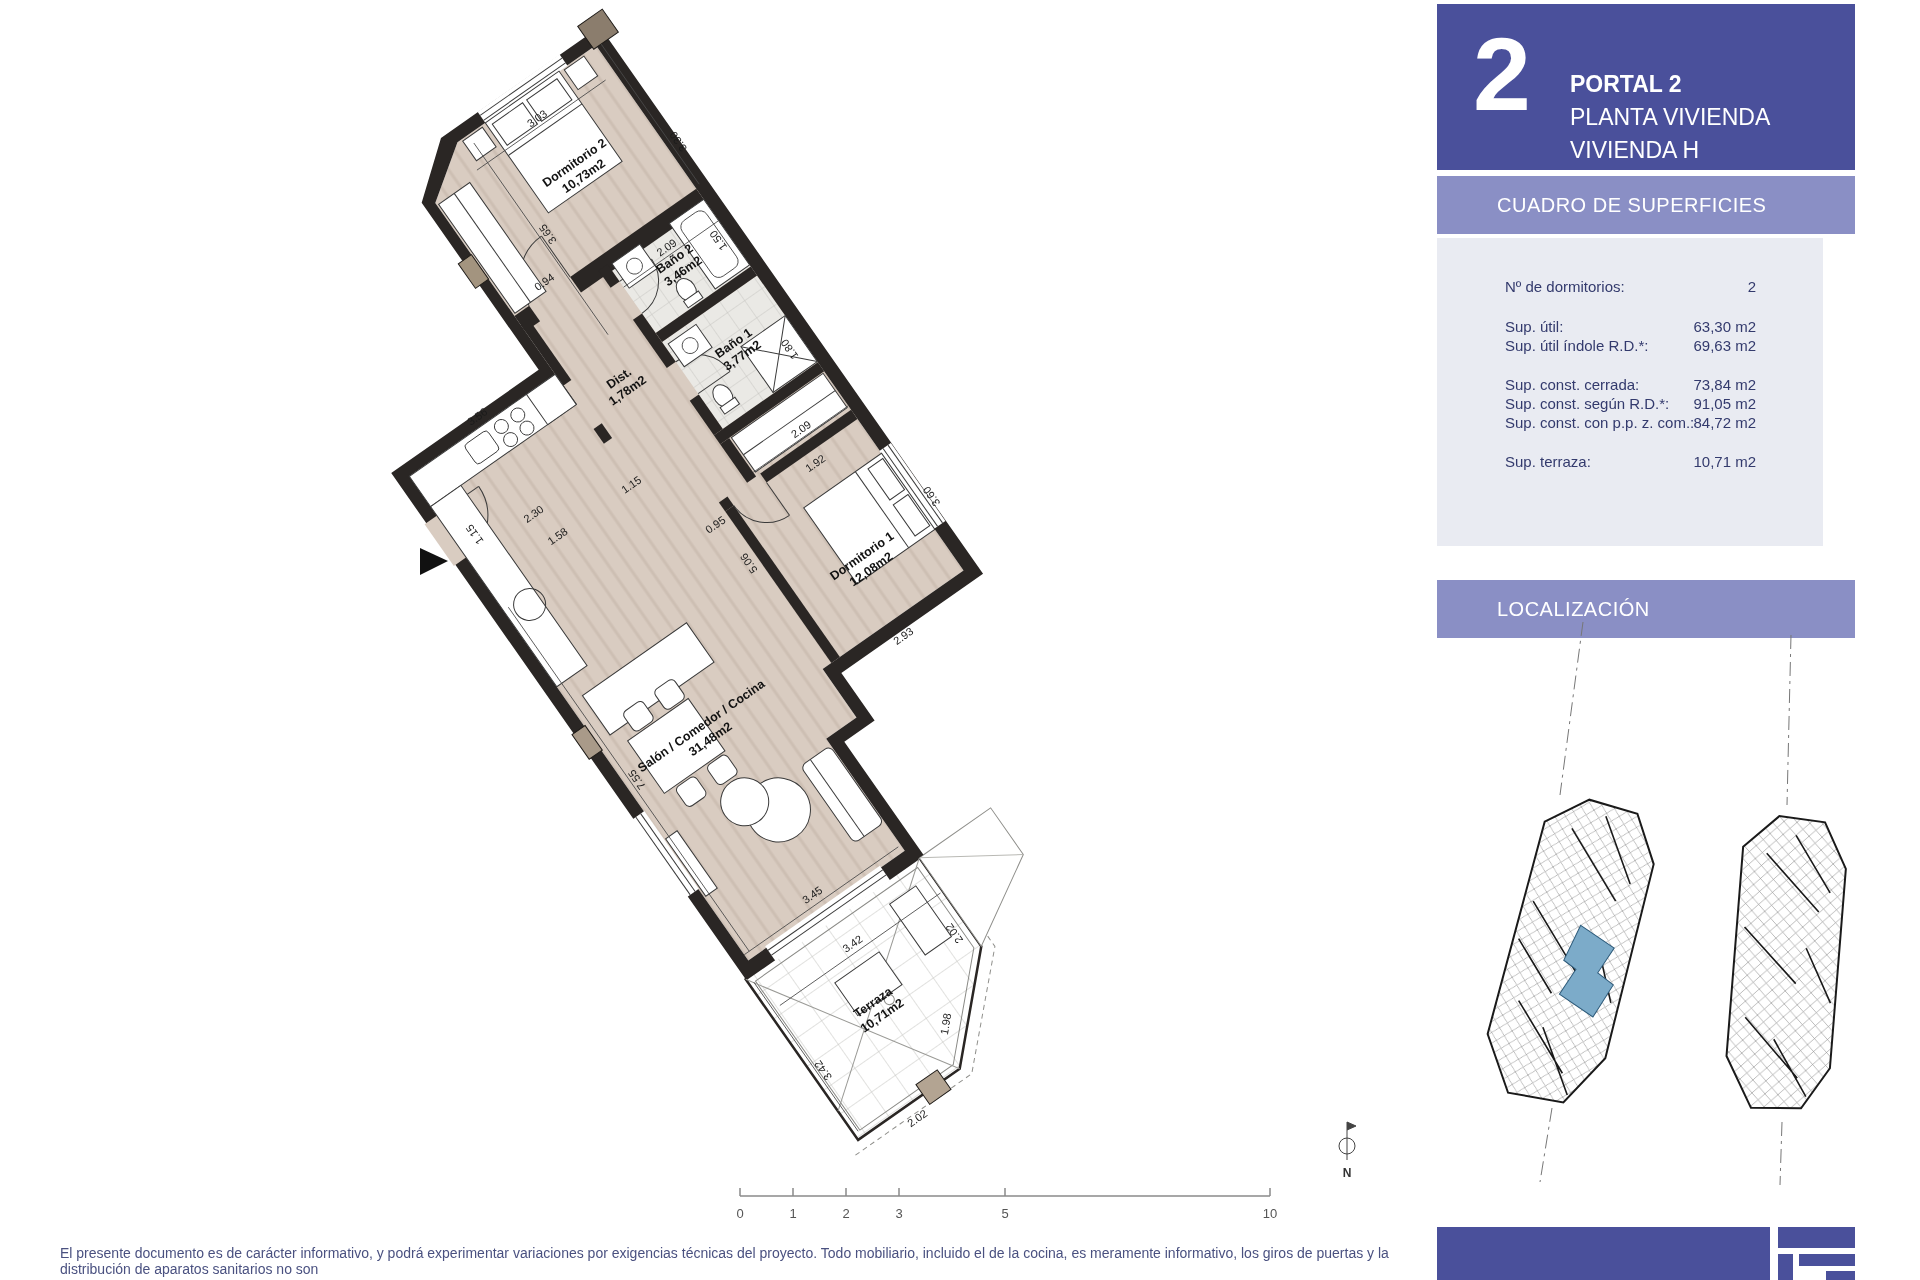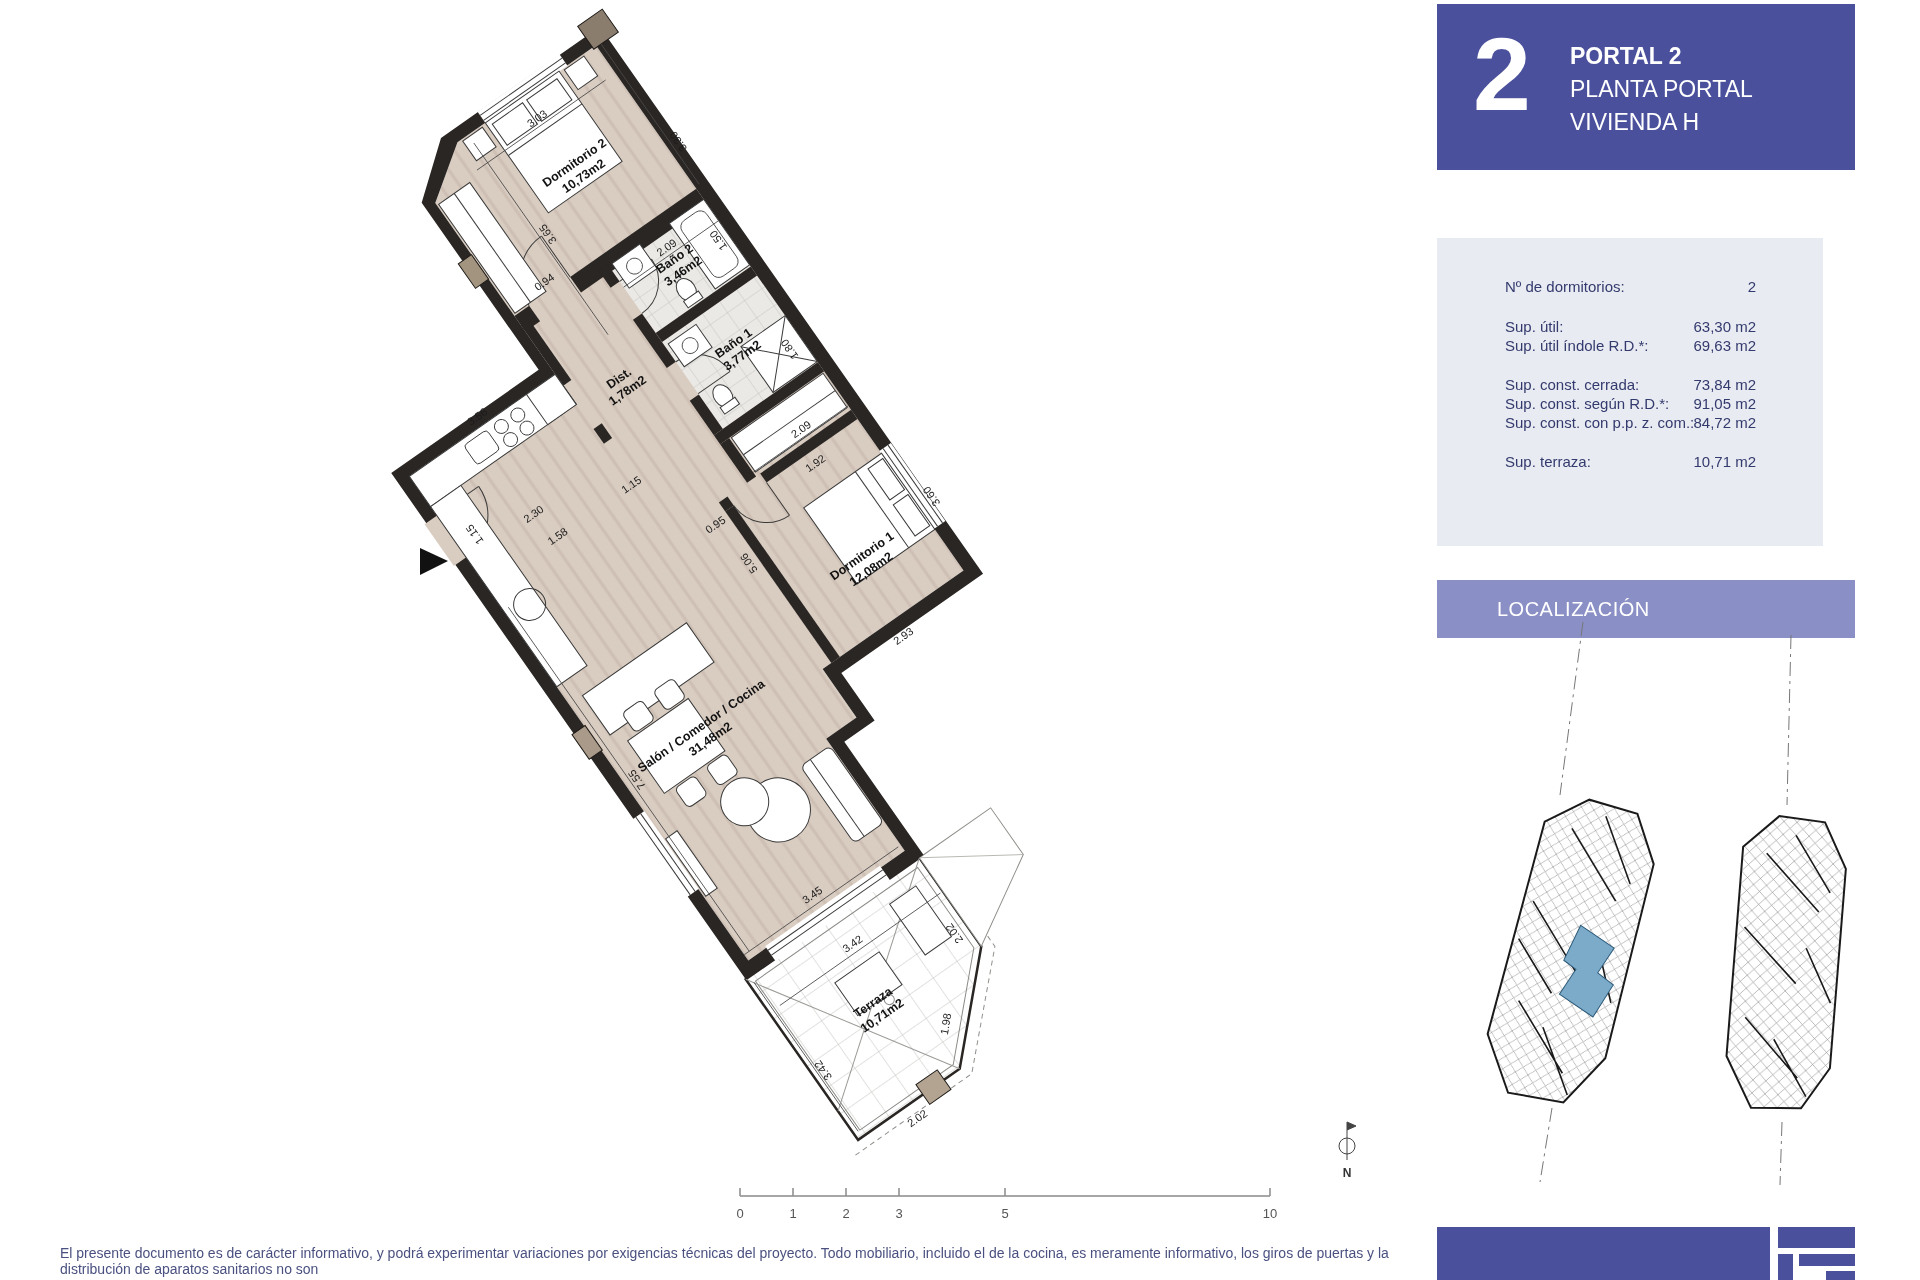--- a/index.html
+++ b/index.html
@@ -3,21 +3,21 @@
 <meta charset="utf-8">
 <style>
   html,body{margin:0;padding:0;}
   body{width:1920px;height:1280px;position:relative;background:#ffffff;overflow:hidden;
        font-family:"Liberation Sans", sans-serif;}
   
   .panel{position:absolute;left:1437px;top:0;width:418px;height:1280px;background:#fff;}
   .p-header{position:absolute;left:0;top:4px;width:418px;height:166px;background:#4a509b;}
   .p-big2{position:absolute;left:36px;top:18px;color:#fff;font-size:104px;font-weight:bold;line-height:104px;}
   .p-title{position:absolute;left:133px;top:36px;color:#fff;font-size:23px;line-height:33px;}
-  .p-title .t1{font-weight:bold;}
+  .p-title .t1{font-weight:bold;margin-top:28px;}
   .p-band{position:absolute;left:0;width:418px;height:58px;background:#8a8fc5;color:#fff;
           font-size:20px;line-height:58px;padding-left:60px;box-sizing:border-box;letter-spacing:.5px;}
   .p-band.b1{top:176px;}
   .p-band.b2{top:580px;}
   .p-table{position:absolute;left:0;top:238px;width:386px;height:308px;background:#e9ebf2;color:#333a6d;font-size:15px;}
   .p-row{position:absolute;left:68px;right:67px;height:19px;}
   .p-row .lab{position:absolute;left:0;}
   .p-row .val{position:absolute;right:0;}
   .p-footband{position:absolute;left:0;top:1227px;width:333px;height:53px;background:#4a509b;}
   .logo-blk{position:absolute;background:#4a509b;}
@@ -274,25 +274,26 @@
     <path d="M1347,1130 L1347,1122 L1356,1126 Z" fill="#444"></path>
     <text x="1347" y="1177" text-anchor="middle" font-size="12" font-weight="bold" fill="#333" stroke="none">N</text>
   </g>
 </svg>
 
 <div class="panel">
   <div class="p-header">
     <div class="p-big2">2</div>
     <div class="p-title">
       <div class="t1">PORTAL 2</div>
-      <div>PLANTA PORTAL</div>
+      <div>PLANTA VIVIENDA</div>
       <div>VIVIENDA H</div>
     </div>
   </div>
 
+  <div class="p-band b1">CUADRO DE SUPERFICIES</div>
 
   <div class="p-table">
     <div class="p-row" style="top:40px">
       <span class="lab">Nº de dormitorios:</span>
         <span class="val">2</span>
       </div>
     <div class="p-row" style="top:80px">
       <span class="lab">Sup. útil:</span>
         <span class="val">63,30 m2</span>
       </div>

